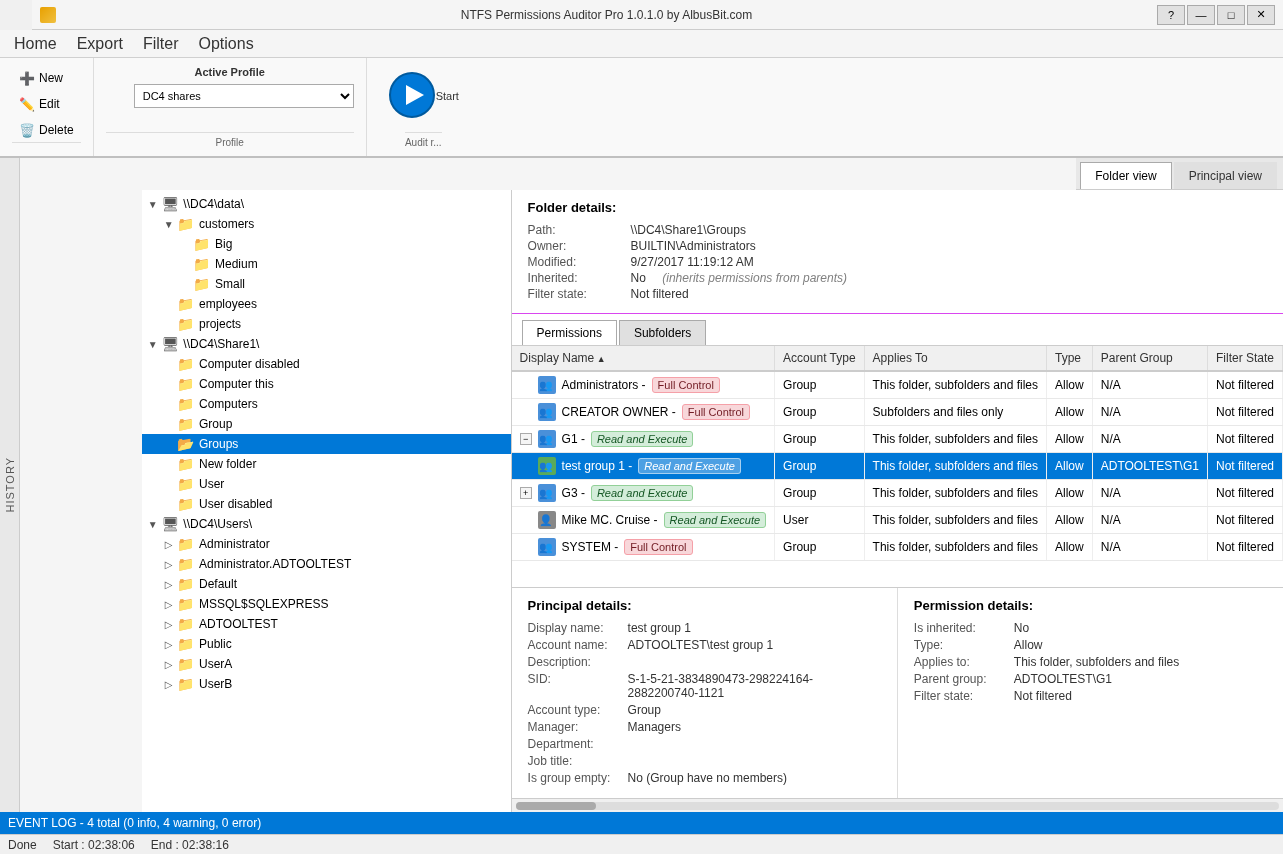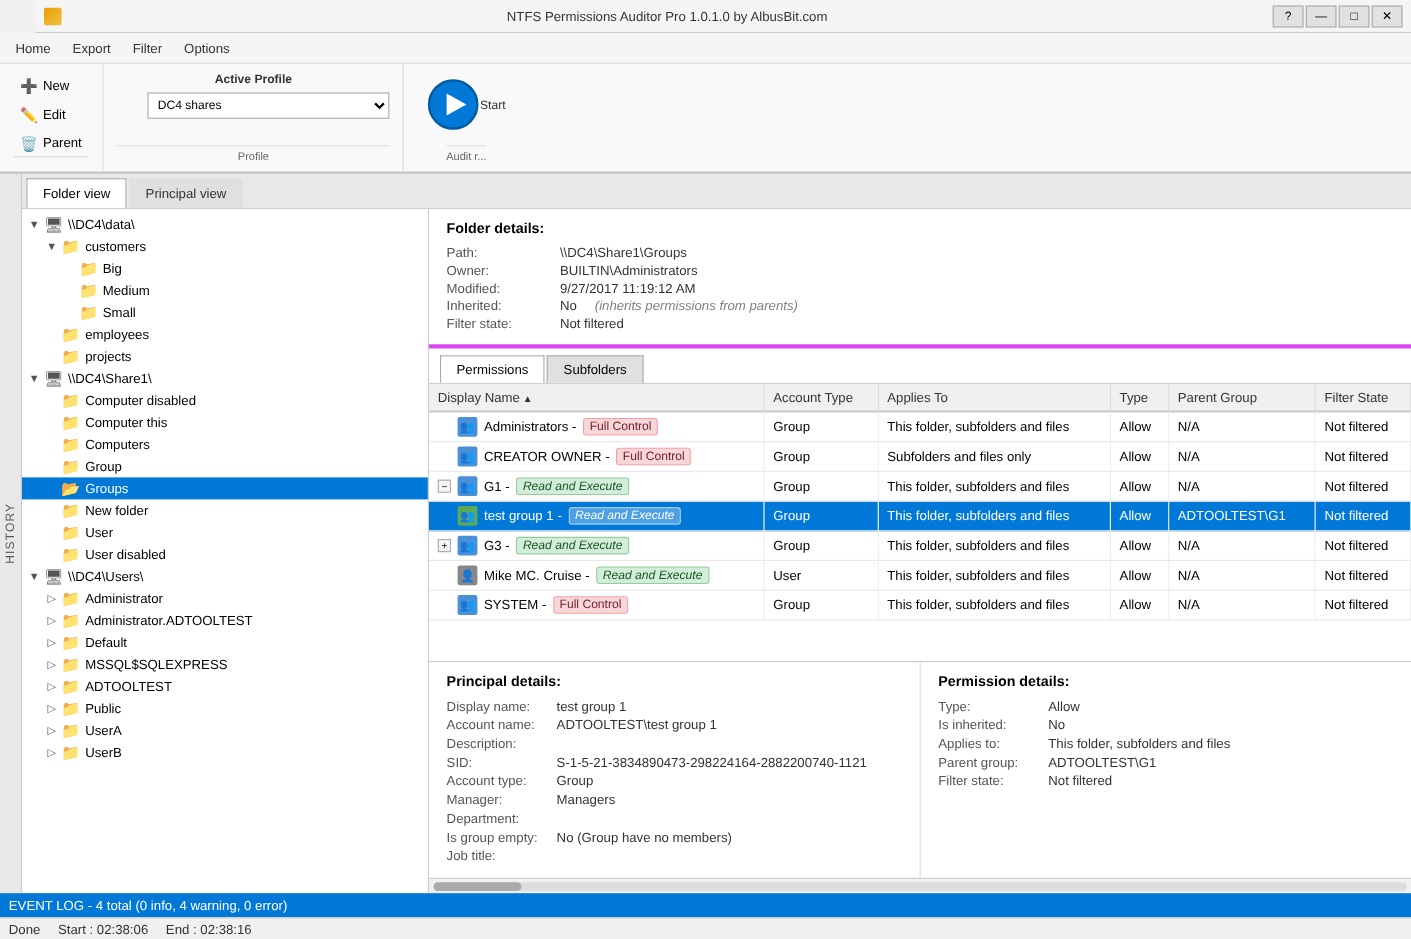--- a/index.html
+++ b/index.html
@@ -8,21 +8,21 @@
     
     .title-bar { background: #f5f5f5; height: 30px; display: flex; align-items: center; justify-content: space-between; border-bottom: 1px solid #ccc; padding: 0 8px; margin-left: 32px; }
     .title-bar-left { display: flex; align-items: center; gap: 6px; }
     .title-bar-icon { width: 16px; height: 16px; background: linear-gradient(135deg, #e8a000, #f0c040); border-radius: 2px; }
     .title-bar-title { font-size: 12px; color: #333; flex: 1; text-align: center; }
     .title-bar-controls { display: flex; gap: 2px; }
     .title-btn { width: 28px; height: 20px; border: 1px solid #aaa; background: #e1e1e1; cursor: pointer; display: flex; align-items: center; justify-content: center; font-size: 11px; }
 
     
     .menu-bar { background: #f5f5f5; height: 28px; display: flex; align-items: center; border-bottom: 1px solid #d0d0d0; padding: 0 4px; }
-    .menu-item { padding: 4px 10px; cursor: pointer; color: #333; font-size: 12px; }
+    .menu-item { padding: 4px 10px; cursor: pointer; color: #333; font-size: 16px; }
 
     
     .ribbon { background: #f9f9f9; border-bottom: 2px solid #c0c0c0; height: 100px; display: flex; }
     .ribbon-section { padding: 8px 12px; border-right: 1px solid #ddd; display: flex; flex-direction: column; }
     .ribbon-section-label { font-size: 10px; color: #666; text-align: center; margin-top: auto; padding-top: 4px; border-top: 1px solid #ddd; }
     .ribbon-section-content { display: flex; gap: 4px; align-items: flex-start; flex: 1; }
     .ribbon-small-btn { display: flex; align-items: center; gap: 4px; padding: 3px 6px; cursor: pointer; border: 1px solid transparent; }
     .ribbon-small-icon { width: 16px; height: 16px; display: flex; align-items: center; justify-content: center; font-size: 13px; }
 
     
@@ -39,21 +39,21 @@
     .audit-label { font-size: 11px; color: #333; margin-top: 2px; }
 
     
     .main-area { display: flex; flex: 1; overflow: hidden; }
 
     
     .history-tab { width: 20px; background: #e8e8e8; border-right: 1px solid #ccc; display: flex; align-items: center; justify-content: center; cursor: pointer; }
     .history-text { writing-mode: vertical-rl; transform: rotate(180deg); font-size: 11px; color: #555; letter-spacing: 1px; }
 
     
-    .content-area { flex: 1; display: flex; flex-direction: column; overflow: hidden; background: #f5f5f5; }
+    .content-area { flex: 1; display: flex; flex-direction: column; overflow: hidden; background: #f5f5f5; align-items: flex-end; }
 
     
     .view-tabs { display: flex; background: #e8e8e8; border-bottom: 1px solid #ccc; padding: 4px 4px 0; }
     .view-tab { padding: 6px 14px; cursor: pointer; border: 1px solid transparent; background: #e0e0e0; margin-right: 2px; border-bottom: none; font-size: 12px; color: #333; }
     .view-tab.active { background: white; border-color: #aaa; border-bottom-color: white; color: #000; }
 
     
     .split-pane { display: flex; flex: 1; overflow: hidden; }
 
     
@@ -62,21 +62,21 @@
     .tree-item.selected { background: #0078d7; color: white; }
     .tree-item.selected .tree-icon { color: white; }
     .tree-expand { display: inline-flex; align-items: center; justify-content: center; width: 14px; height: 14px; cursor: pointer; color: #555; font-size: 10px; flex-shrink: 0; margin-right: 2px; }
     .tree-icon { margin-right: 4px; font-size: 14px; }
     .folder-icon { color: #f0c040; }
     .computer-icon { color: #555; }
     .tree-label { font-size: 12px; }
 
     
     .detail-panel { flex: 1; display: flex; flex-direction: column; overflow: hidden; background: white; }
-    .folder-details { padding: 10px 16px; border-bottom: 4px solid #d946ef; }
+    .folder-details { padding: 10px 16px; border-bottom: 1px solid #d946ef; }
     .folder-details h3 { font-size: 13px; font-weight: bold; margin-bottom: 8px; }
     .detail-row { display: flex; gap: 0; margin-bottom: 2px; }
     .detail-label { color: #555; min-width: 90px; font-size: 12px; }
     .detail-value { color: #333; font-size: 12px; margin-left: 13px; }
     .detail-value.inherited { color: #808080; font-style: italic; }
 
     
     .perm-tabs { display: flex; padding: 6px 10px 0; border-bottom: 1px solid #ccc; background: white; }
     .perm-tab { padding: 5px 14px; cursor: pointer; border: 1px solid #aaa; border-bottom: none; background: #e0e0e0; margin-right: 2px; font-size: 12px; }
     .perm-tab.active { background: white; border-bottom-color: white; }
@@ -149,21 +149,21 @@
         <div class="ribbon-small-btn">
           <span class="ribbon-small-icon" style="color:#00a000;">➕</span>
           <span>New</span>
         </div>
         <div class="ribbon-small-btn">
           <span class="ribbon-small-icon" style="color:#0078d7;">✏️</span>
           <span>Edit</span>
         </div>
         <div class="ribbon-small-btn">
           <span class="ribbon-small-icon" style="color:#cc0000;">🗑️</span>
-          <span>Parent</span>
+          <span>Delete</span>
         </div>
       </div>
     </div>
     <div class="ribbon-section-label">&nbsp;</div>
   </div>
 
   <div class="profile-section">
     <div class="profile-title">Active Profile</div>
     <div class="profile-dropdown">
       <select class="profile-select">
@@ -540,37 +540,37 @@
             </div>
             <div class="bottom-row">
               <span class="bottom-label">Manager:</span>
               <span class="bottom-value">Managers</span>
             </div>
             <div class="bottom-row">
               <span class="bottom-label">Department:</span>
               <span class="bottom-value"></span>
             </div>
             <div class="bottom-row">
+              <span class="bottom-label">Job title:</span>
+              <span class="bottom-value"></span>
+            </div>
+            <div class="bottom-row">
               <span class="bottom-label">Is group empty:</span>
               <span class="bottom-value">No (Group have no members)</span>
             </div>
-            <div class="bottom-row">
-              <span class="bottom-label">Job title:</span>
-              <span class="bottom-value"></span>
-            </div>
           </div>
           <div class="perm-details">
             <h4>Permission details:</h4>
             <div class="bottom-row">
+              <span class="bottom-label">Is inherited:</span>
+              <span class="bottom-value">No</span>
+            </div>
+            <div class="bottom-row">
               <span class="bottom-label">Type:</span>
               <span class="bottom-value">Allow</span>
-            </div>
-            <div class="bottom-row">
-              <span class="bottom-label">Is inherited:</span>
-              <span class="bottom-value">No</span>
             </div>
             <div class="bottom-row">
               <span class="bottom-label">Applies to:</span>
               <span class="bottom-value">This folder, subfolders and files</span>
             </div>
             <div class="bottom-row">
               <span class="bottom-label">Parent group:</span>
               <span class="bottom-value">ADTOOLTEST\G1</span>
             </div>
             <div class="bottom-row">

